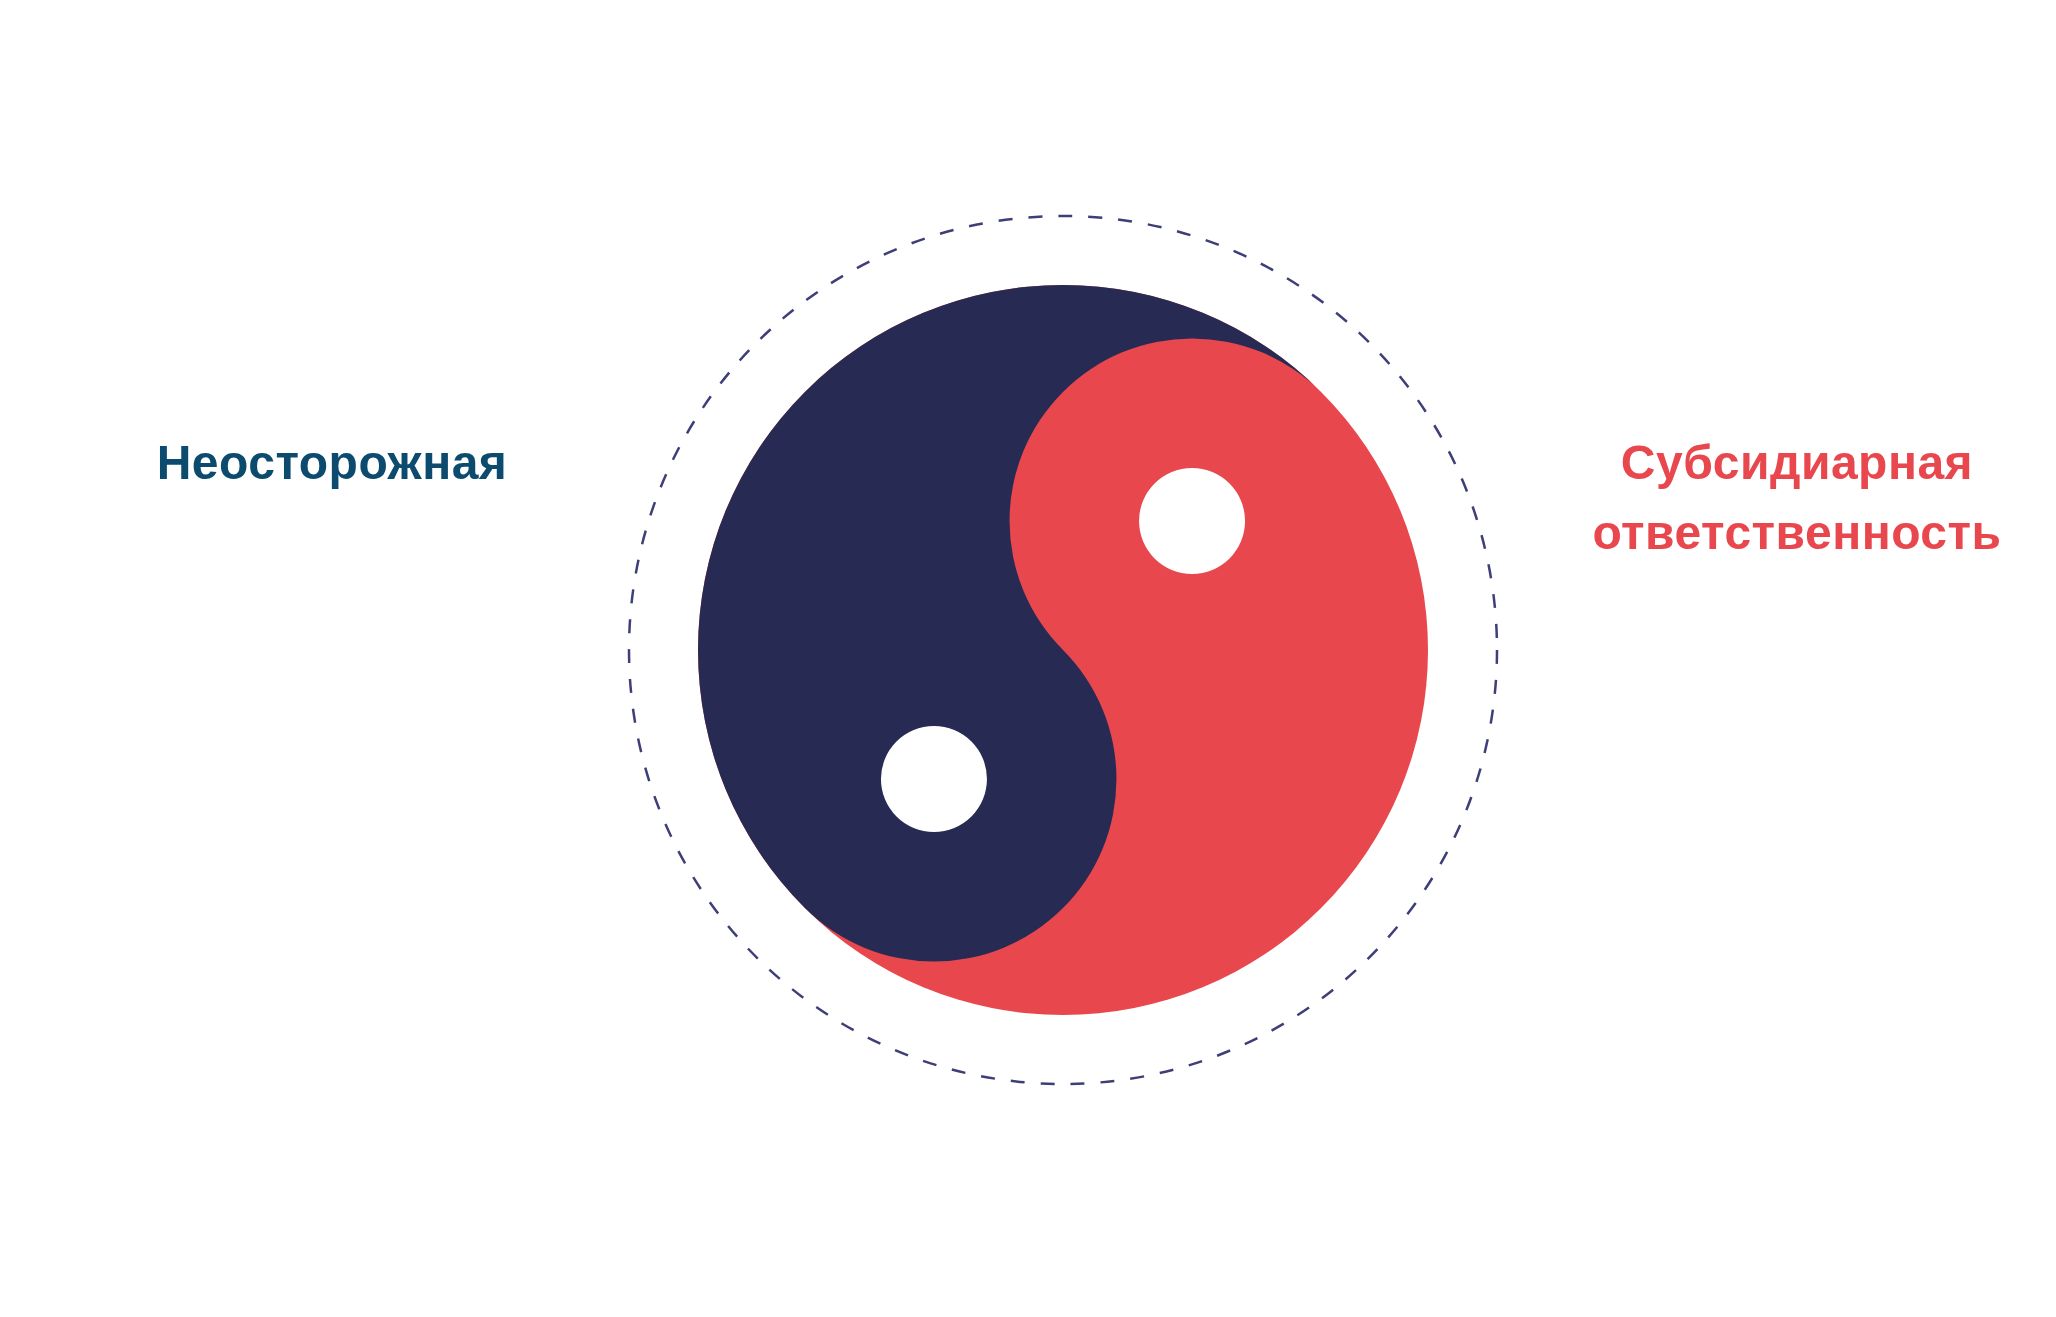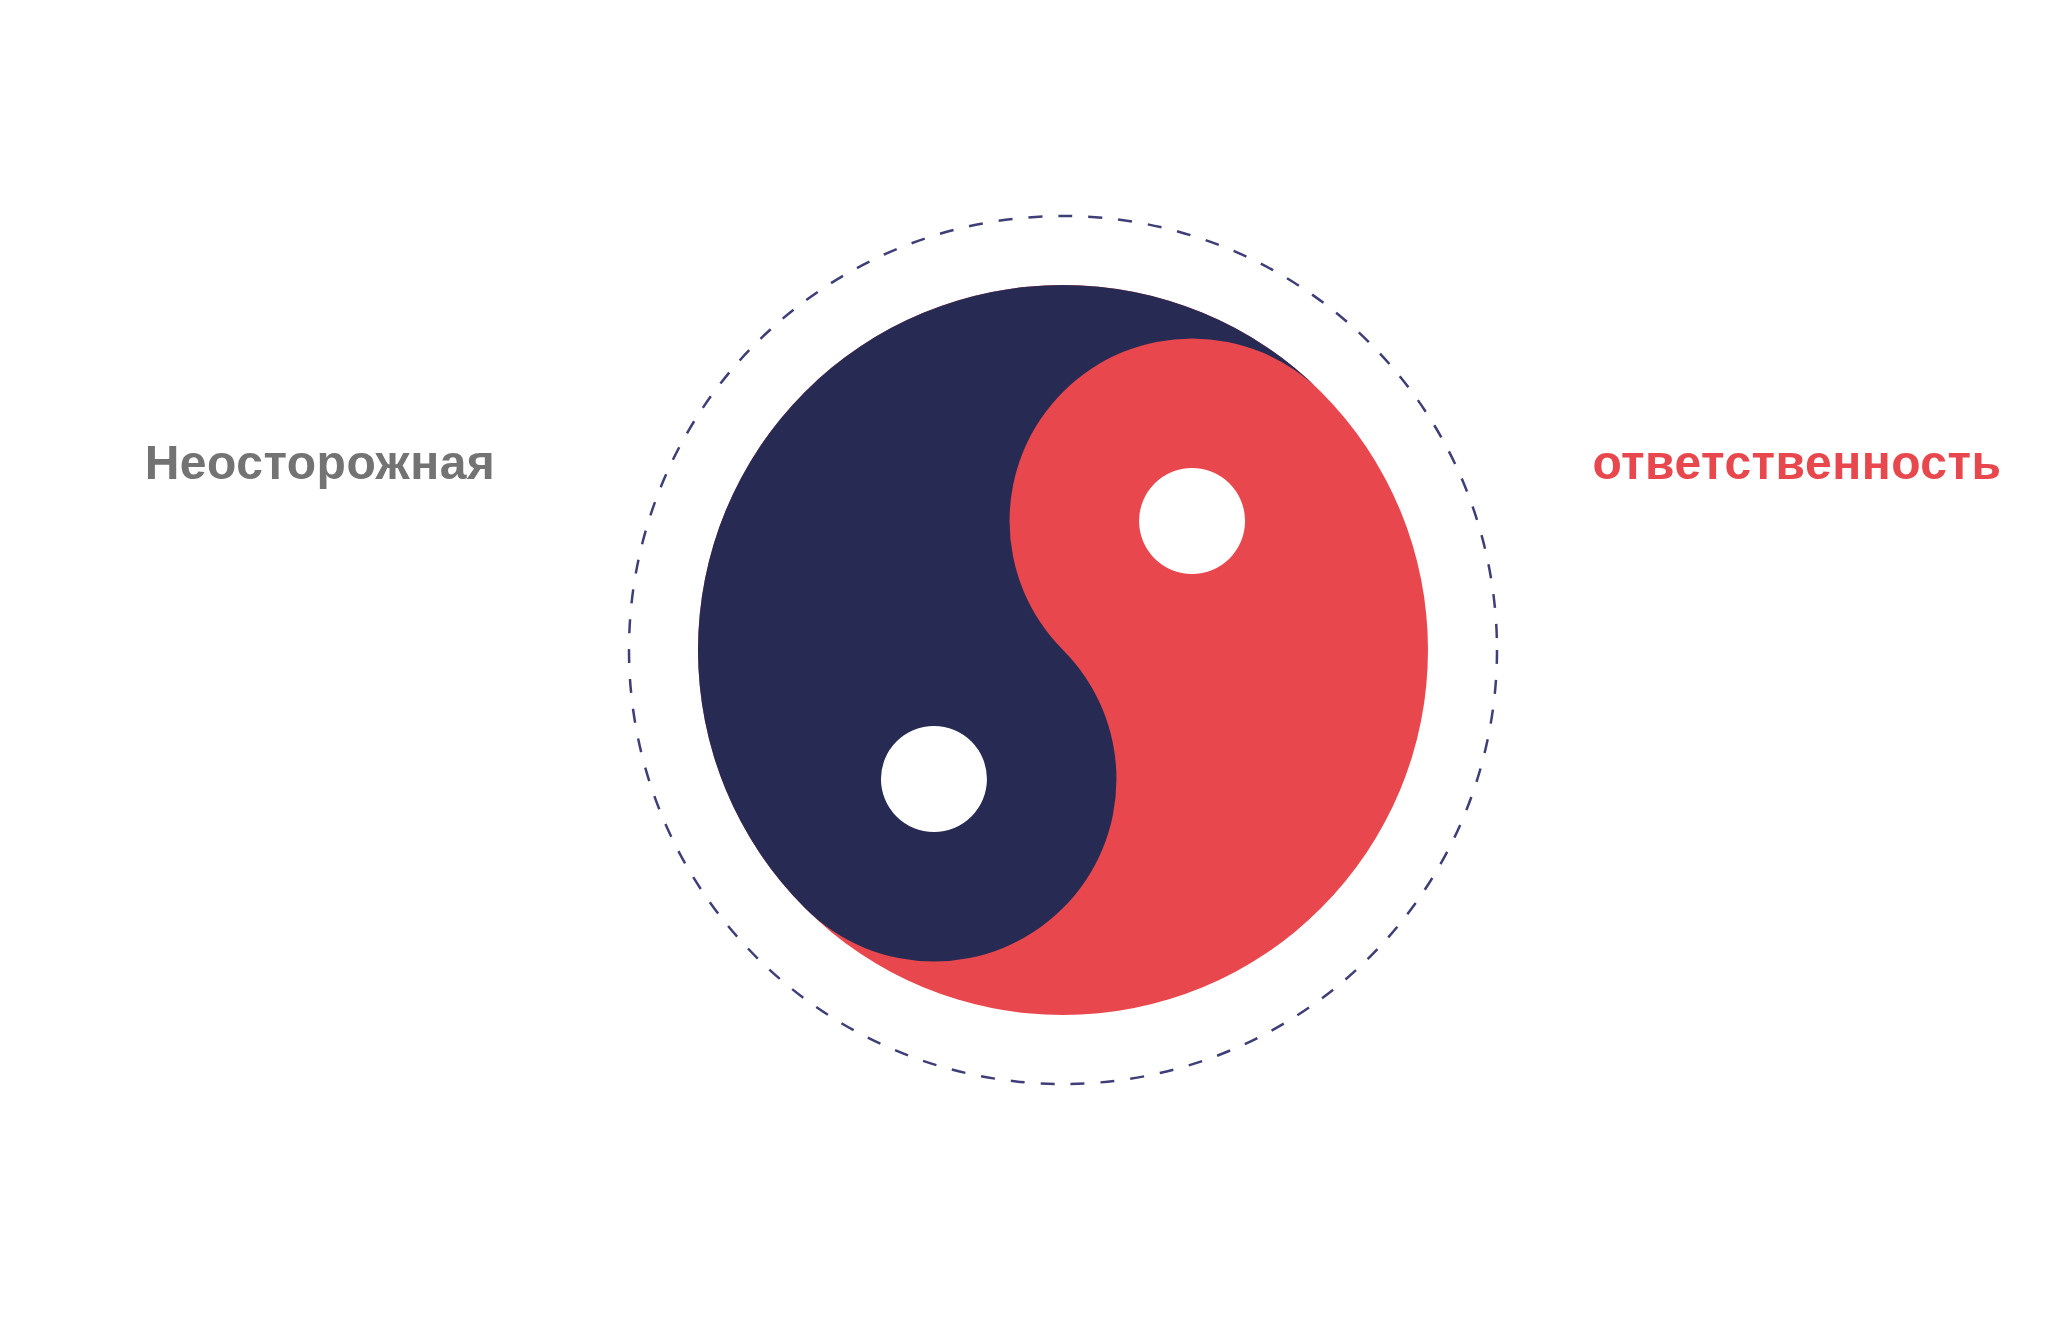--- a/index.html
+++ b/index.html
@@ -17,24 +17,24 @@
   }
   .label {
     position: absolute;
     text-align: center;
     font-weight: 700;
     font-size: 48px;
     line-height: 70px;
     letter-spacing: 0.5px;
   }
   .label-left {
-    left: 10px;
+    left: 22px;
     top: 428px;
     width: 620px;
-    color: #737373;
+    color: #0c4a6e;
   }
   .label-right {
     left: 1552px;
     top: 428px;
     width: 490px;
     color: #e8484d;
   }
   .yy-svg {
     position: absolute;
     left: 618px;
@@ -60,16 +60,17 @@
                A 365,365 0 0 0 0,365
                A 182.5,182.5 0 0 0 0,0
                A 182.5,182.5 0 0 1 0,-365
                Z" fill="#272b54"></path>
       <circle cx="0" cy="-182.5" r="53" fill="#ffffff"></circle>
       <circle cx="0" cy="182.5" r="53" fill="#ffffff"></circle>
     </g>
   </svg>
 
   <div class="label label-right">
+    <div>Субсидиарная</div>
     <div>ответственность</div>
   </div>
 
 </div>
 
 </body></html>

